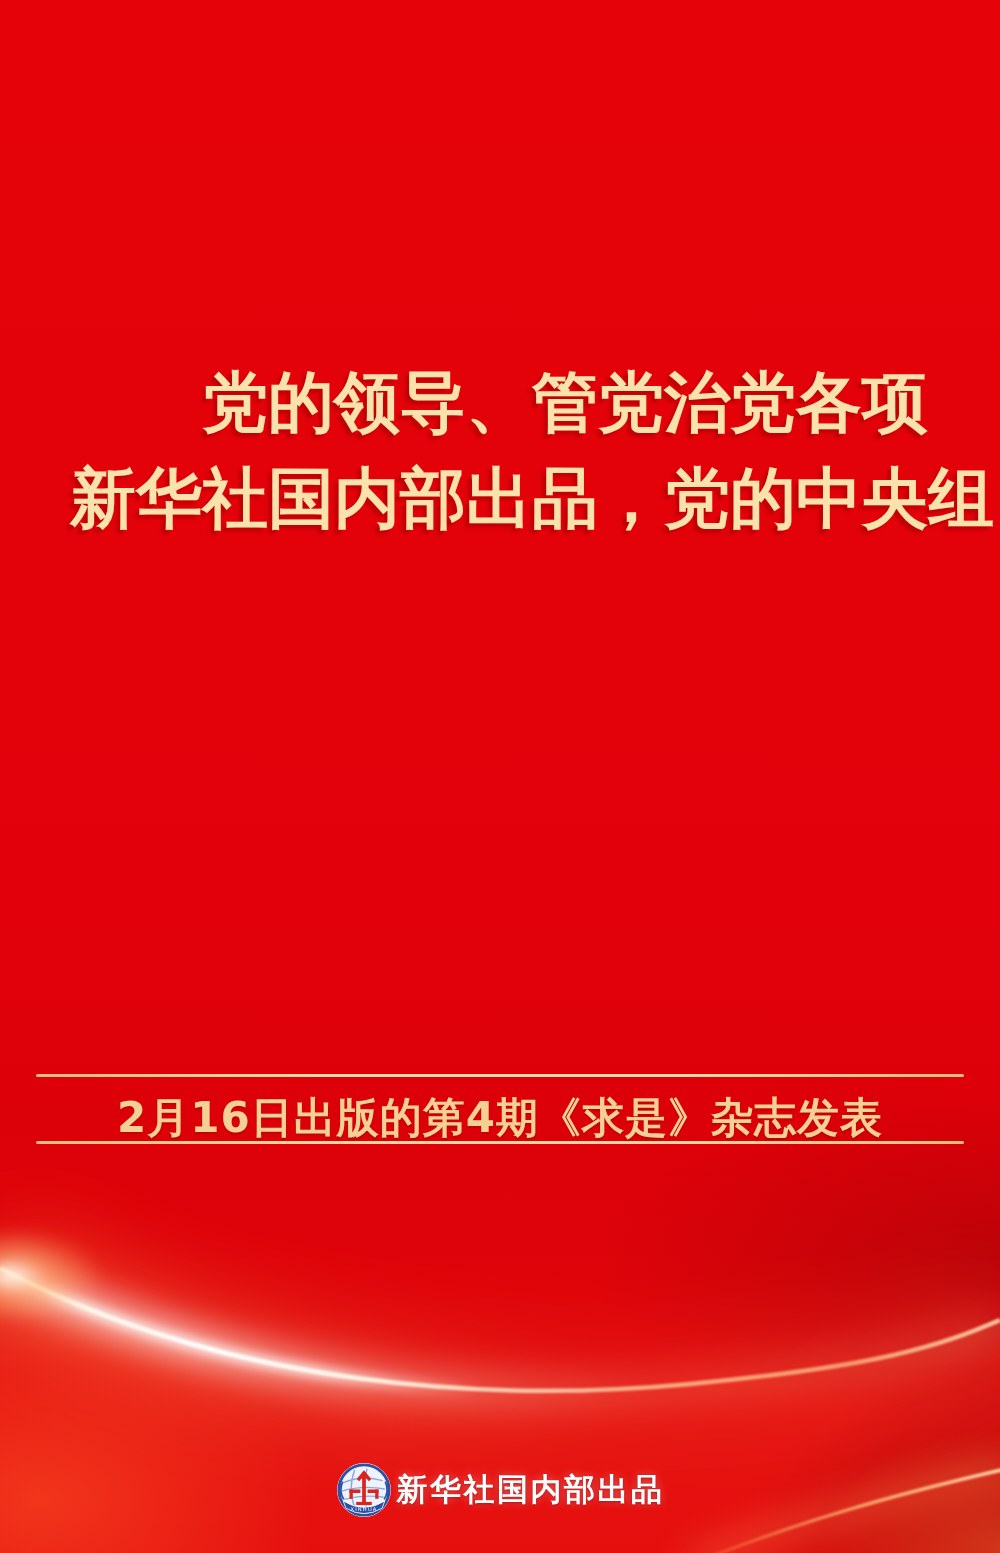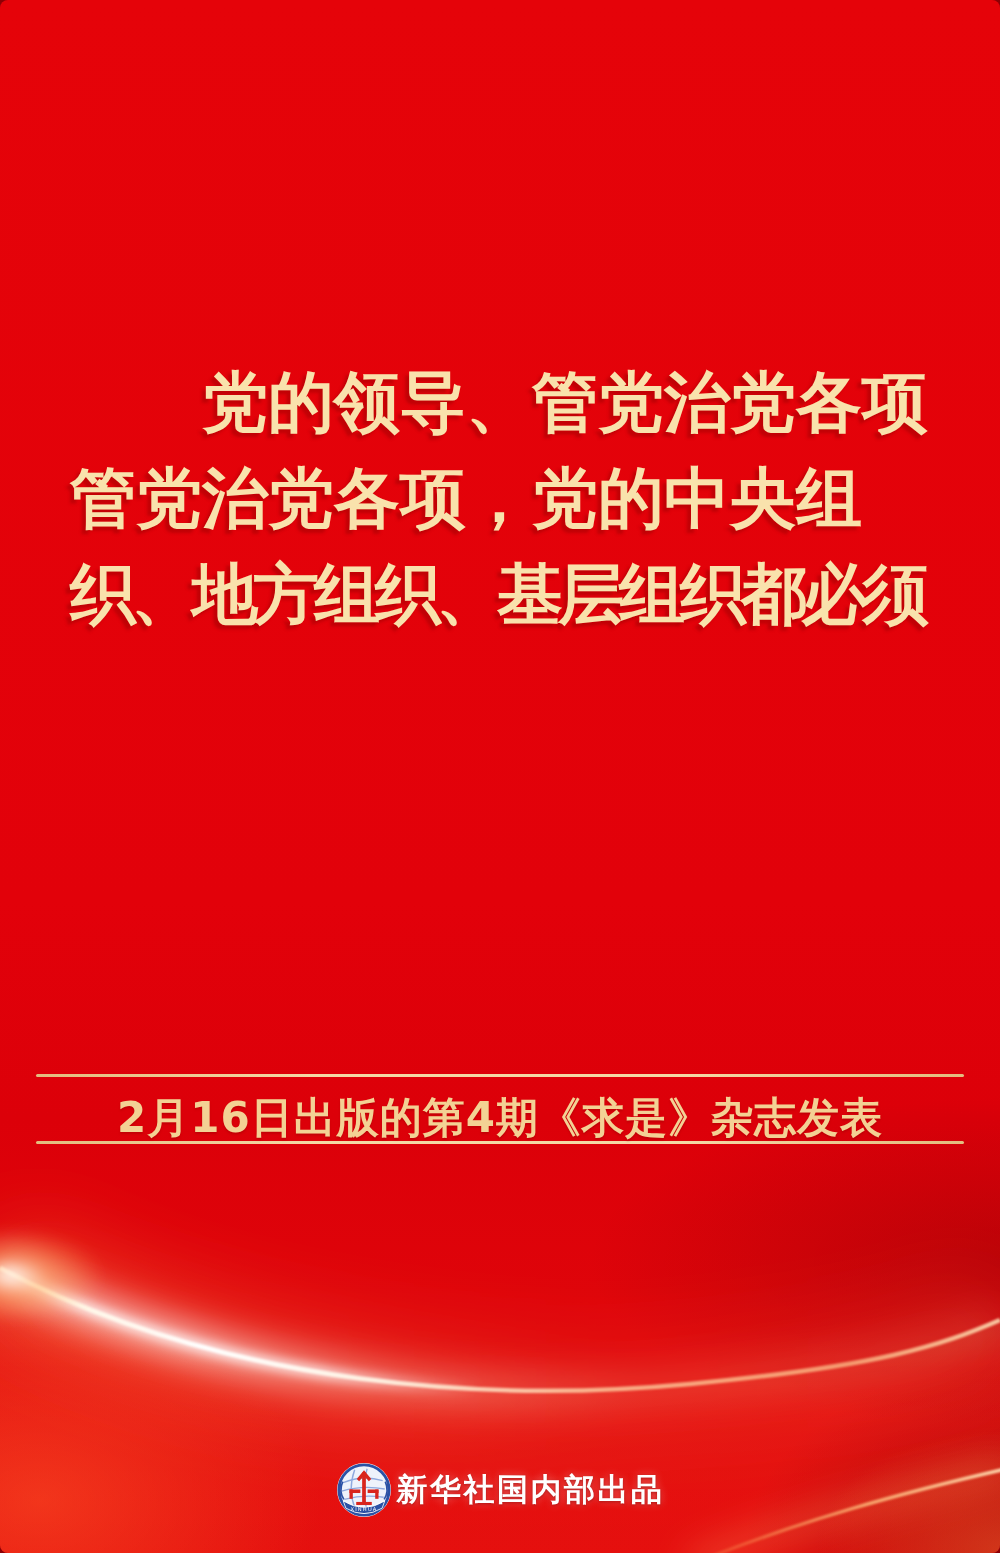--- a/index.html
+++ b/index.html
@@ -3,21 +3,20 @@
 <meta charset="utf-8">
 <style>
   html,body{margin:0;padding:0;background:#8c0005;}
   .poster{
     position:relative;
     width:1000px;height:1553px;
     margin:0 auto;
     overflow:hidden;
     background:linear-gradient(180deg,#e50309 0%,#e2010a 58%,#dc0009 72%,#e30a0b 100%);
     font-family:"DejaVu Sans","Liberation Sans",sans-serif;
-    border-radius:8px;
   }
   .bg-fx{position:absolute;inset:0;width:100%;height:100%;pointer-events:none;}
 
   
   .quote{
     position:absolute;left:70px;top:354px;width:860px;
     font-family:"DejaVu Serif","Liberation Serif",serif;
     font-weight:700;
     font-size:66px;line-height:96px;
     color:#f9e2ac;
@@ -152,22 +151,21 @@
 
     <ellipse cx="40" cy="1500" rx="280" ry="190" fill="url(#blCorner)"></ellipse>
 
     <path d="M690,1565 C800,1520 905,1492 1010,1468" fill="none" stroke="#ffab64" stroke-opacity=".45" stroke-width="16" filter="url(#b18)"></path>
     <path d="M690,1565 C800,1520 905,1492 1010,1468" fill="none" stroke="url(#cornerLine)" stroke-width="3.5" filter="url(#b1)"></path>
     <ellipse cx="1005" cy="1550" rx="190" ry="120" fill="url(#brCorner)"></ellipse>
   </svg>
 
   <div class="quote">
     <div class="q-line indent">党的领导、管党治党各项</div>
-    <div class="q-line">管党治党各项，党的中央组</div>
-    <div class="q-line tight">织、地方组织、基层组织都必须</div>
+    <div class="q-line">新华社国内部出品，党的中央组</div>
   </div>
 
   <div class="source">
     <div class="rule"></div>
     <div class="src-line first">2月16日出版的第4期《求是》杂志发表</div>
     <div class="rule"></div>
   </div>
 
   <div class="footer">
     <svg class="logo" viewBox="0 0 54 54" aria-hidden="true">

